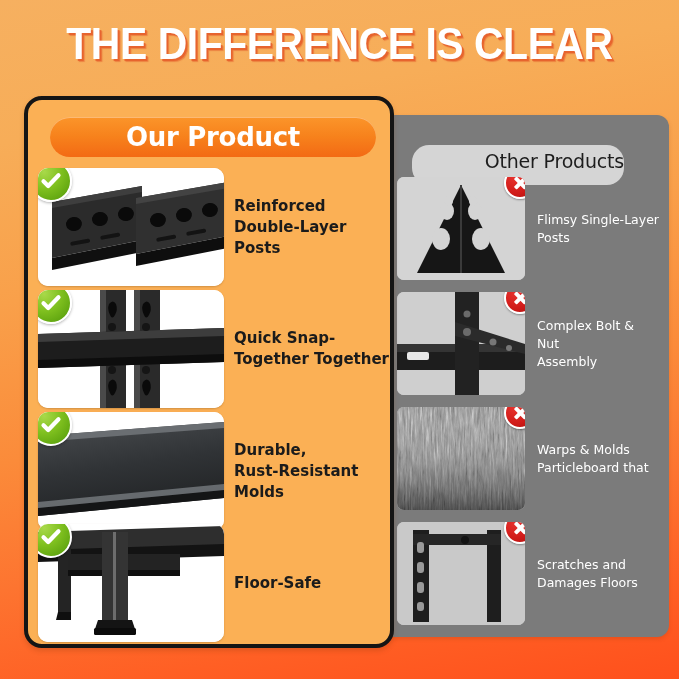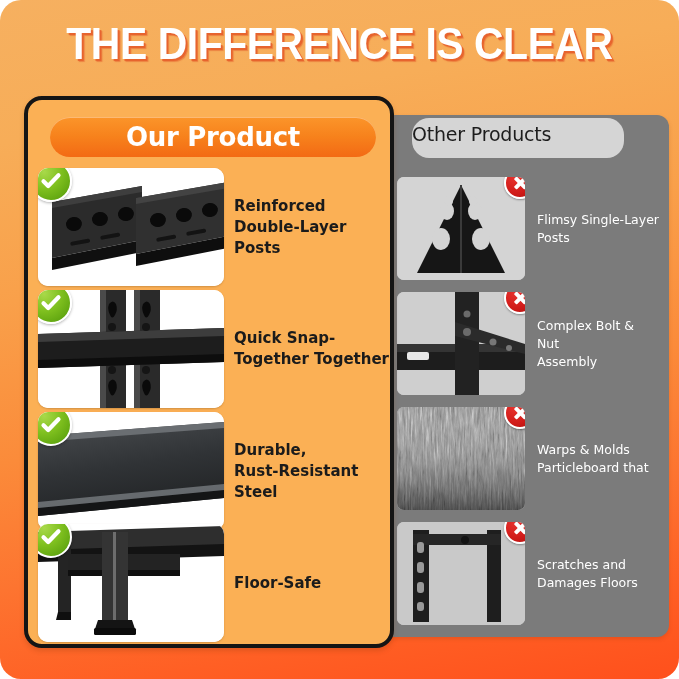--- a/index.html
+++ b/index.html
@@ -19,21 +19,20 @@
     height: 679px;
     background: linear-gradient(170deg,
         #f6b060 0%,
         #f7ad58 18%,
         #f9a04a 38%,
         #fb8b3a 58%,
         #fd7430 74%,
         #ff5f24 88%,
         #ff501c 100%);
     overflow: hidden;
-    border-radius: 21px;
   }
 
   
   #title {
     position: absolute;
     top: 18px;
     left: 0;
     width: 679px;
     text-align: center;
     font-size: 44px;
@@ -56,29 +55,29 @@
     top: 115px;
     width: 286px;
     height: 522px;
     background: #7b7b7b;
     border-radius: 12px;
     box-shadow: 0 2px 4px rgba(120, 50, 10, 0.18);
   }
   #other-badge {
     position: absolute;
     left: 29px;
-    top: 3px;
+    top: 30px;
     width: 212px;
     height: 40px;
     background: #d5d5d5;
     border-radius: 17px;
     color: #1d1d1d;
     font-size: 19px;
     line-height: 33px;
-    text-align: left;
+    text-align: right;
     font-family: "DejaVu Sans", sans-serif;
     letter-spacing: -0.2px;
   }
 
   .other-row {
     position: absolute;
     left: 14px;
     width: 258px;
     height: 103px;
   }
@@ -423,21 +422,21 @@
           </svg>
         </div>
         <div class="check-badge">
           <svg width="24" height="24" viewBox="0 0 24 24">
             <path d="M4.5 12.2 L9.2 17 L19.5 6.2" fill="none" stroke="#ffffff" stroke-width="4.2" stroke-linecap="round" stroke-linejoin="round"></path>
           </svg>
         </div>
       </div>
       <div class="our-label">
         <div>Durable,</div>
-        <div>Rust-Resistant Steel</div>
+        <div>Rust-Resistant Molds</div>
       </div>
     </div>
 
     <div class="our-row" style="top:424px">
       <div class="our-thumb">
         <div class="art">
           <svg viewBox="0 0 186 118" preserveAspectRatio="none">
             <rect width="186" height="118" fill="#ffffff"></rect>
             <path d="M0 8 L186 2 L186 26 L0 32 Z" fill="#2e2e2e"></path>
             <path d="M0 26 L186 20 L186 32 L0 38 Z" fill="#131313"></path>

